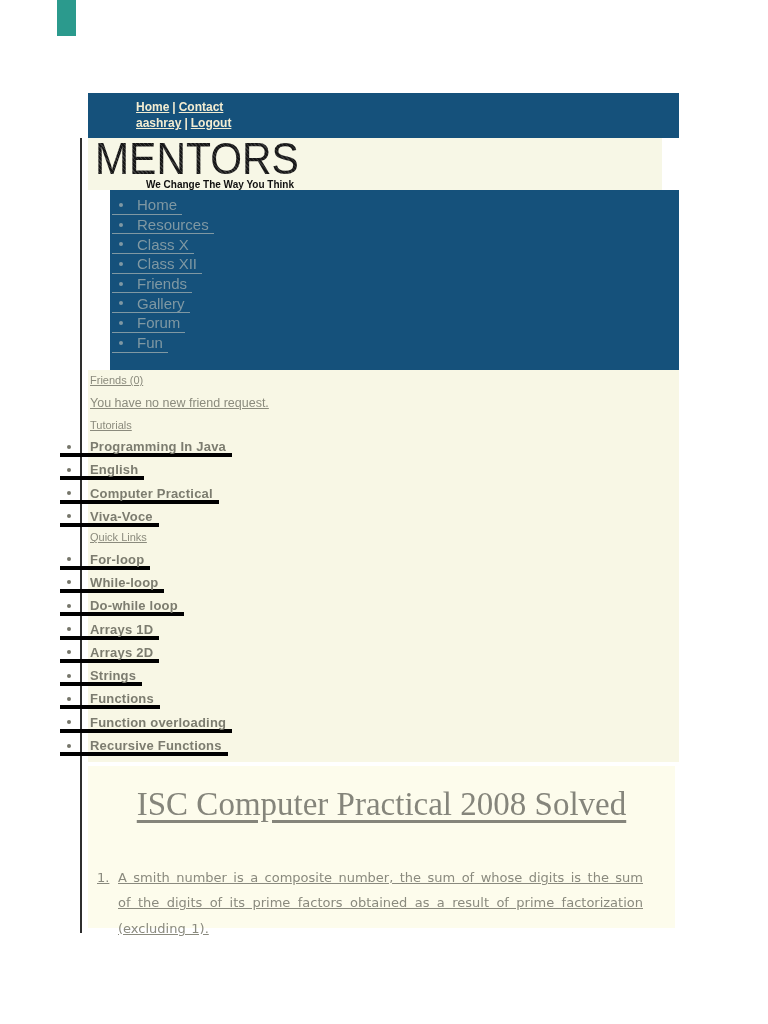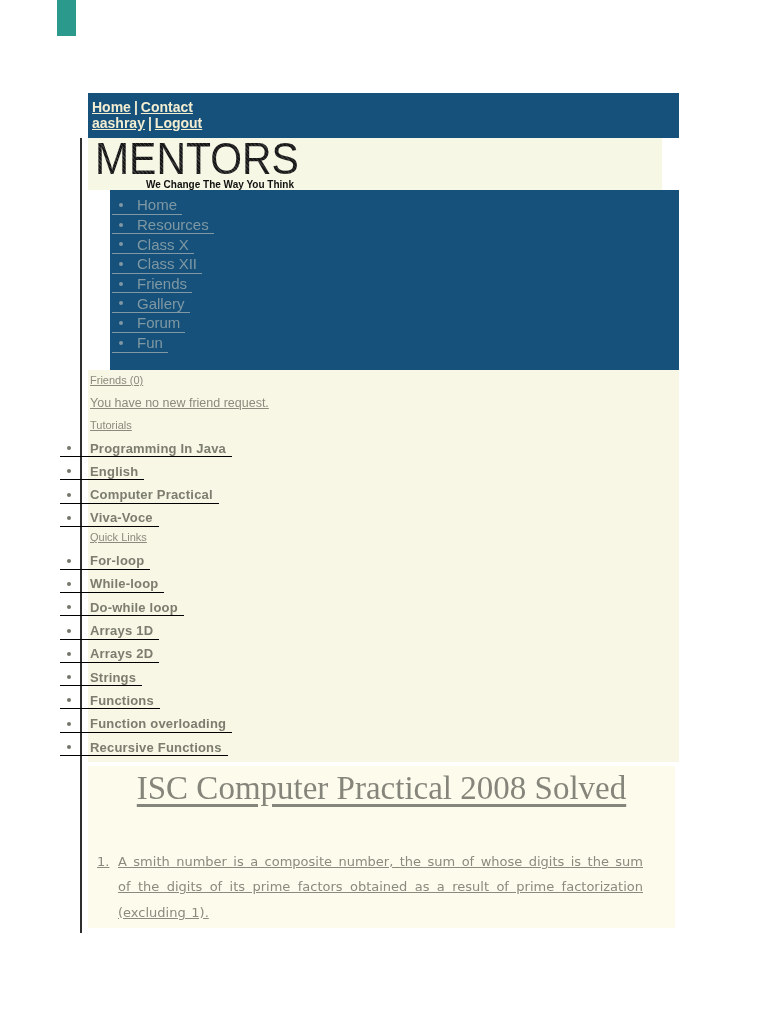--- a/index.html
+++ b/index.html
@@ -8,21 +8,21 @@
   .page { position:relative; width:768px; height:1024px; background:#ffffff; overflow:hidden; }
 
   
   .teal-mark { position:absolute; left:57px; top:0; width:19px; height:36px; background:#2b9a8d; }
 
   
   .vline { position:absolute; left:80px; top:138px; width:2px; height:795px; background:#2e2e2e; }
 
   
   .topbar { position:absolute; left:88px; top:93px; width:591px; height:45px; background:#15517b; padding:6px 0 0 4px; }
-  .topbar-row { line-height:16px; font-size:14px; font-weight:bold; color:#f3edd2; }
+  .topbar-row { line-height:16px; font-size:12px; font-weight:bold; color:#f3edd2;margin-left:44px; }
   .topbar-row a { color:#f3edd2; text-decoration:underline; cursor:pointer; }
   .topbar-row .sep { text-decoration:none; margin:0 3px; }
 
   
   .logoband { position:absolute; left:88px; top:138px; width:574px; height:52px; background:#f7f7e6; }
   .logo { position:absolute; left:7px; top:-4px; font-size:44px; font-weight:500; letter-spacing:0px;
           color:#1c1c1c; transform:scale(0.93,1.0); transform-origin:left top;
           background:repeating-linear-gradient(45deg,#161616 0 2px,#3c3c3c 2px 3px);
           -webkit-background-clip:text; background-clip:text; -webkit-text-fill-color:transparent; }
   .tagline { position:absolute; left:58px; top:41px; font-size:10px; font-weight:bold; color:#101010; }
@@ -37,27 +37,27 @@
 
   
   .sideband { position:absolute; left:88px; top:370px; width:591px; height:392px; background:#f8f7e5; padding:4px 0 0 2px; }
   .slink { font-size:11px; line-height:13.5px; }
   .slink a { color:#8b8b7d; text-decoration:underline; cursor:pointer; }
   .norequest { margin-top:7px; font-size:12.5px; line-height:16px; }
   .norequest a { color:#8b8b7d; text-decoration:underline; cursor:pointer;margin-top:32px; }
   .tutorials-label { margin-top:8px; }
   .boldlist { list-style:none; margin-top:8px; }
   .boldlist li { display:flex; align-items:center; width:fit-content; height:17px; margin-bottom:6.3px;
-                 margin-left:-30px; padding:0 6px 0 7px; border-bottom:1px solid #000000; cursor:pointer; }
+                 margin-left:-30px; padding:0 6px 0 7px; border-bottom:4px solid #000000; cursor:pointer; }
   .boldlist .dot { width:4px; height:4px; border-radius:50%; background:#75756a; margin-right:19px; flex:none; }
   .boldlist a { font-size:13px; font-weight:bold; color:#7c7c6f; text-decoration:none; letter-spacing:0.2px; cursor:pointer; }
   .quick-label { margin-top:-2px; }
 
   
-  .docarea { position:absolute; left:88px; top:766px; width:587px; height:162px; background:#fdfcec; padding-top:4px; }
+  .docarea { position:absolute; left:88px; top:766px; width:587px; height:162px; background:#fdfcec; padding-top:20px; }
   .doc-title { text-align:center; font-family:"Liberation Serif", serif; font-size:33px; color:#85857b;
                text-decoration:underline; text-underline-offset:5px; }
   .doc-item { display:flex; margin:42px 0 0 9px; font-family:"DejaVu Sans", sans-serif;
               font-size:13px; line-height:25.3px; color:#8a8a7e; }
   .doc-item .num { flex:none; width:21px; text-decoration:underline; }
   .doc-item .txt { width:525px; text-align:justify; text-decoration:underline; word-spacing:1.5px; }
 </style>
 </head>
 <body>
 

